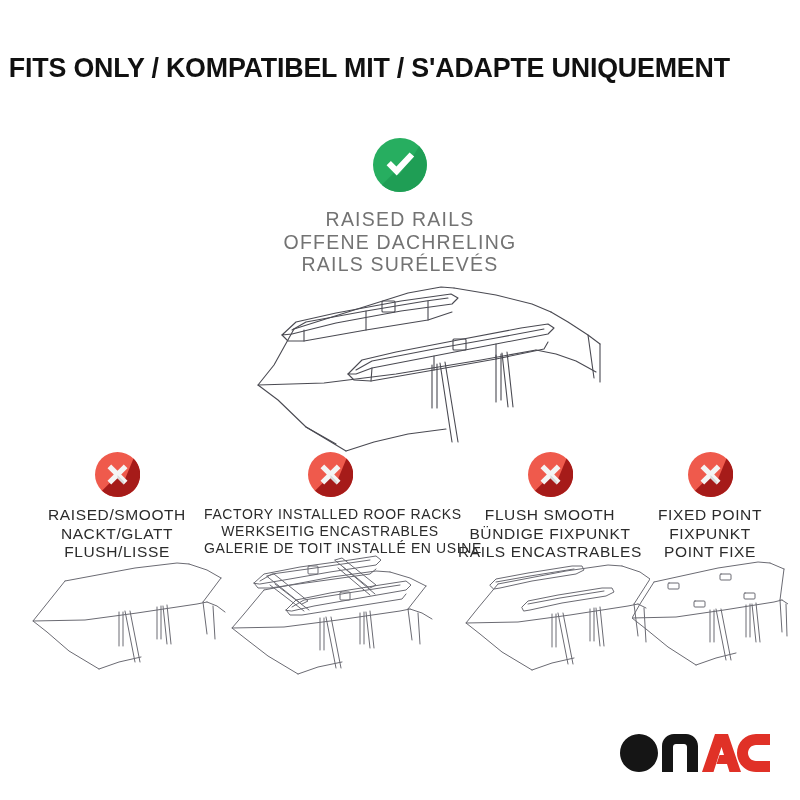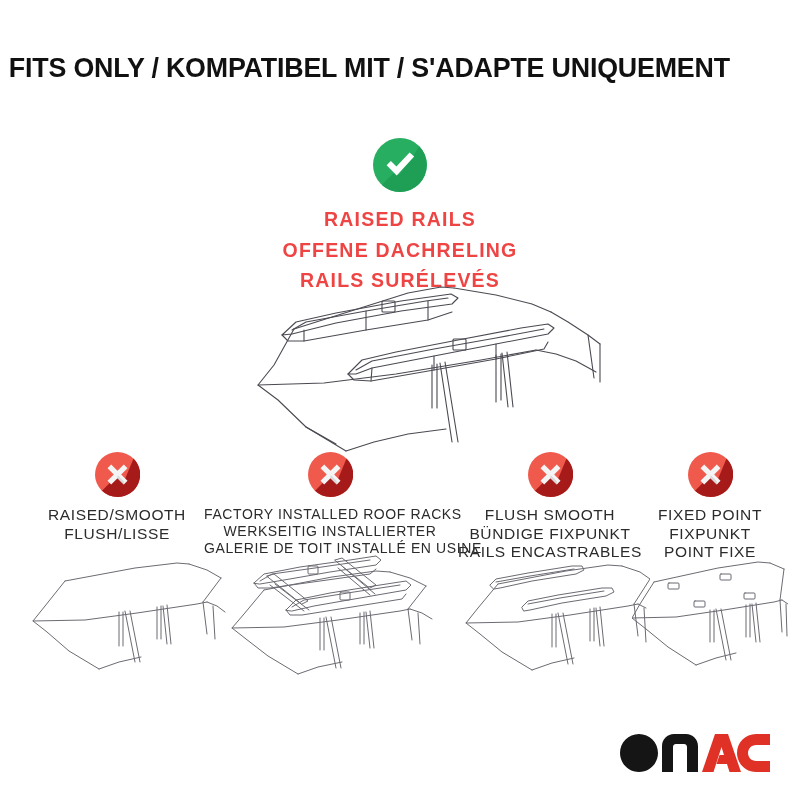--- a/index.html
+++ b/index.html
@@ -46,26 +46,25 @@
     height: 54px;
     margin: 0 auto;
     position: relative;
   }
   .main-labels {
     margin-top: 16px;
   }
   .main-label-line {
     font-family: "Liberation Sans", sans-serif;
     font-size: 19.5px;
-    font-weight: 700;
+    font-weight: 400;
     letter-spacing: 1.2px;
-    color: #ef4444;
+    color: #737373;
     line-height: 22.5px;
     white-space: nowrap;
-    margin-top: 8px;
   }
 
   .main-illustration {
     position: absolute;
     top: 282px;
     left: 196px;
     width: 410px;
     height: 170px;
   }
 
@@ -202,20 +201,21 @@
     <div class="x-badge">
       <svg width="45" height="45" viewBox="0 0 45 45" aria-hidden="true">
         <circle cx="22.5" cy="22.5" r="22.5" fill="#ef5a4c"></circle>
         <path d="M38.5 6.5 A22.5 22.5 0 0 1 22.5 45 A22.5 22.5 0 0 1 7 38.8 L16 29.8 L22.5 23 L29 29.5 Z" fill="#a61b19"></path>
         <path d="M16.2 12.5 L22.5 18.8 L28.8 12.5 L32.5 16.2 L26.2 22.5 L32.5 28.8 L28.8 32.5 L22.5 26.2 L16.2 32.5 L12.5 28.8 L18.8 22.5 L12.5 16.2 Z" fill="#f4f4f4"></path>
         <path d="M22.5 23 L29 29.5 L28.8 32.5 L22.5 26.2 Z" fill="#d9d9d9"></path>
       </svg>
     </div>
     <div class="col-labels">
       <div class="col-label-line">RAISED/SMOOTH</div>
+      <div class="col-label-line">NACKT/GLATT</div>
       <div class="col-label-line">FLUSH/LISSE</div>
     </div>
     <div class="col-illustration">
       <svg width="220" height="120" viewBox="0 0 220 120" aria-hidden="true">
         <g fill="none" stroke="#6b6b73" stroke-width="1" stroke-linejoin="round" stroke-linecap="round">
           <path d="M58 27 L38 52 L26 67 L40 78 L62 97 L92 115"></path>
           <path d="M58 27 L128 14 L170 9 L182 10"></path>
           <path d="M26 67 L78 66 L130 59 L190 50 L200 48"></path>
           <path d="M182 10 L200 16 L214 24"></path>
           <path d="M200 48 L210 52 L218 58"></path>
@@ -235,21 +235,21 @@
     <div class="x-badge">
       <svg width="45" height="45" viewBox="0 0 45 45" aria-hidden="true">
         <circle cx="22.5" cy="22.5" r="22.5" fill="#ef5a4c"></circle>
         <path d="M38.5 6.5 A22.5 22.5 0 0 1 22.5 45 A22.5 22.5 0 0 1 7 38.8 L16 29.8 L22.5 23 L29 29.5 Z" fill="#a61b19"></path>
         <path d="M16.2 12.5 L22.5 18.8 L28.8 12.5 L32.5 16.2 L26.2 22.5 L32.5 28.8 L28.8 32.5 L22.5 26.2 L16.2 32.5 L12.5 28.8 L18.8 22.5 L12.5 16.2 Z" fill="#f4f4f4"></path>
         <path d="M22.5 23 L29 29.5 L28.8 32.5 L22.5 26.2 Z" fill="#d9d9d9"></path>
       </svg>
     </div>
     <div class="col-labels">
       <div class="col-label-line">FACTORY INSTALLED ROOF RACKS</div>
-      <div class="col-label-line">WERKSEITIG INSTALLIERTER</div>
+      <div class="col-label-line">WERKSEITIG ENCASTRABLES</div>
       <div class="col-label-line">GALERIE DE TOIT INSTALLÉ EN USINE</div>
     </div>
     <div class="col-illustration">
       <svg width="252" height="130" viewBox="0 0 252 130" aria-hidden="true">
         <g fill="none" stroke="#6b6b73" stroke-width="1" stroke-linejoin="round" stroke-linecap="round">
           <path d="M60 42 L40 66 L28 80 L42 91 L64 108 L94 126"></path>
           <path d="M60 42 L128 29 L172 23 L186 24"></path>
           <path d="M28 80 L80 79 L134 72 L196 63 L206 61"></path>
           <path d="M186 24 L206 30 L222 38"></path>
           <path d="M206 61 L218 65 L228 71"></path>

